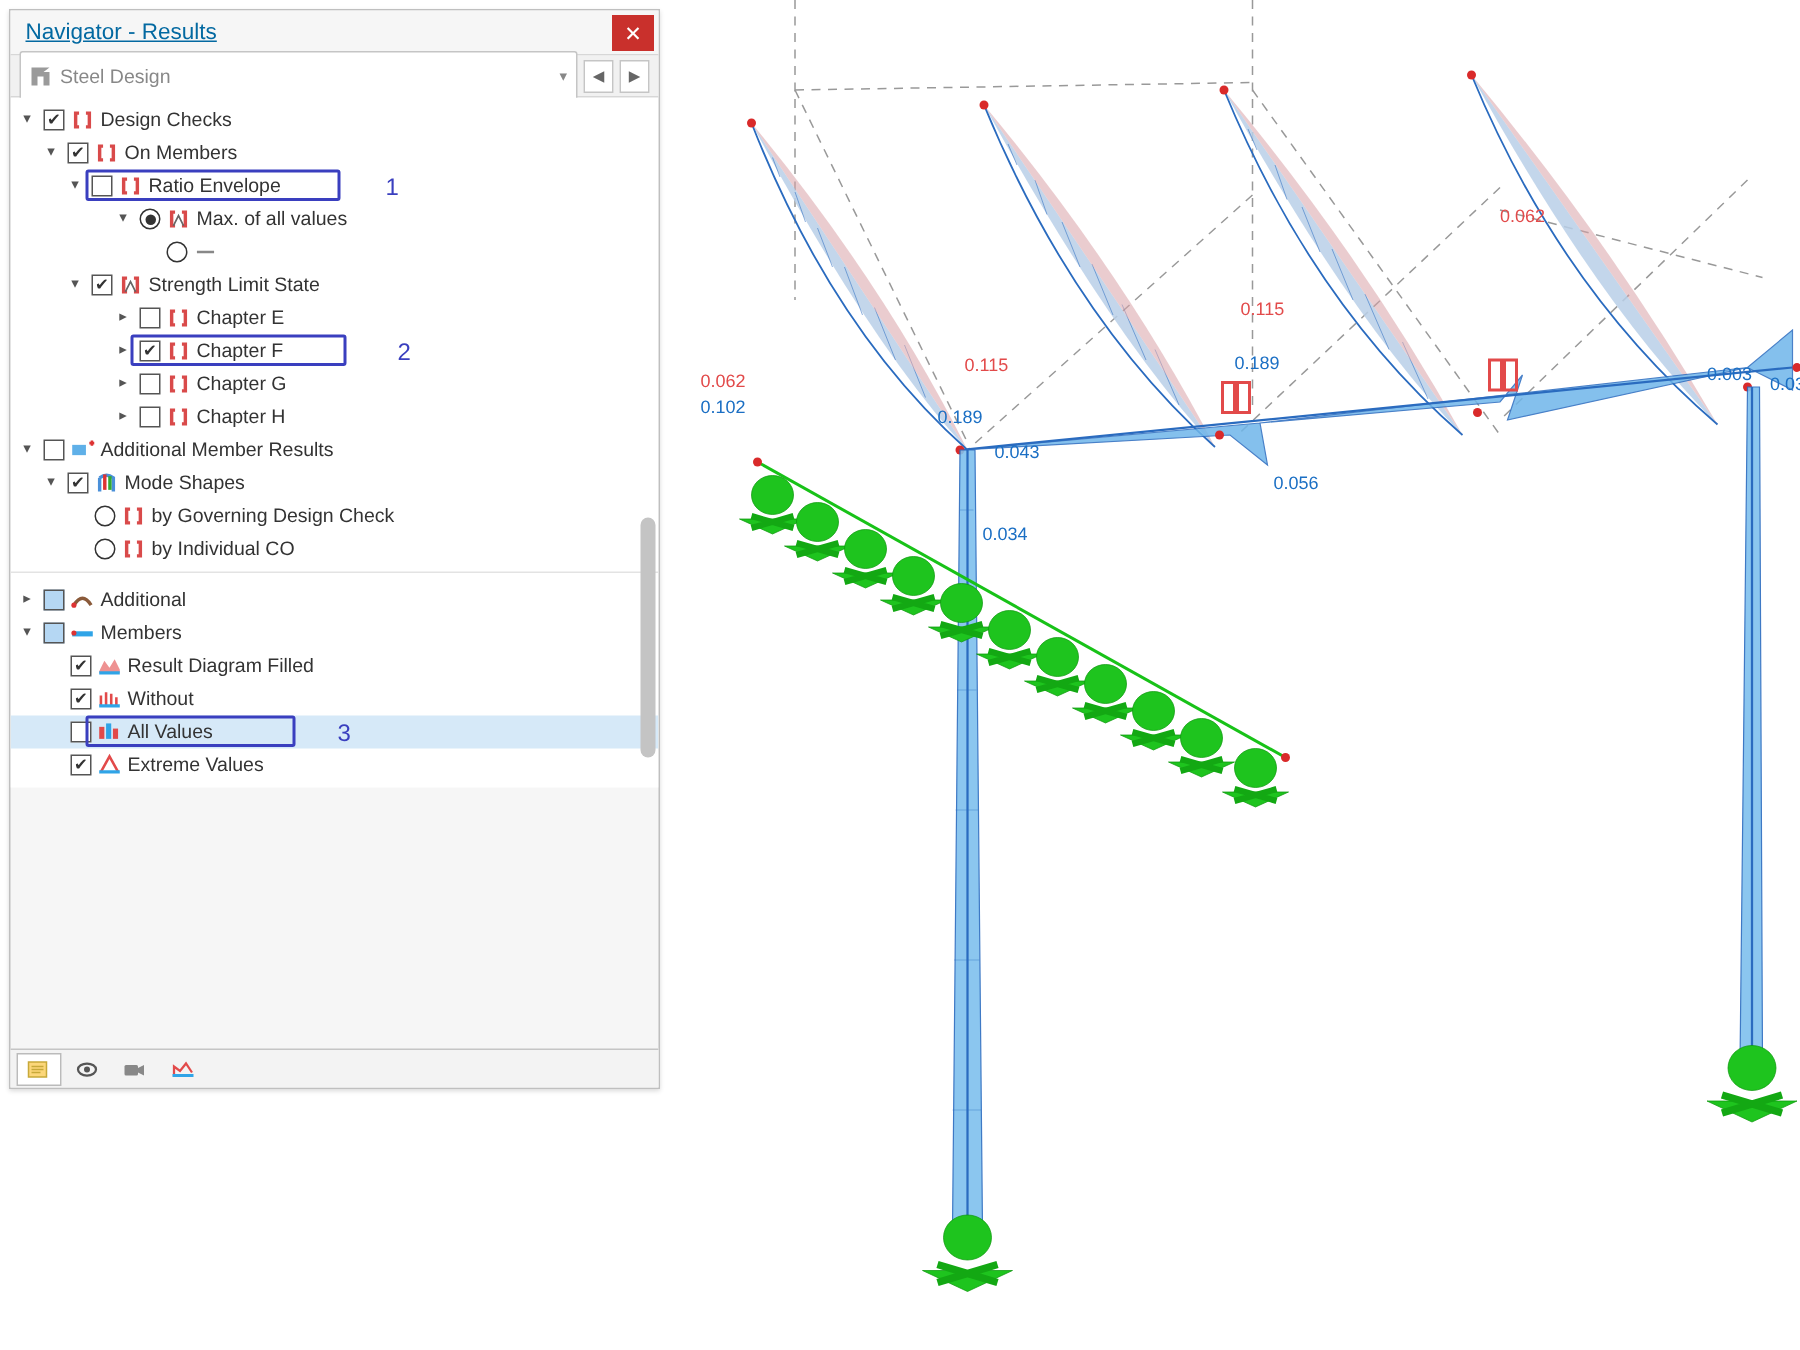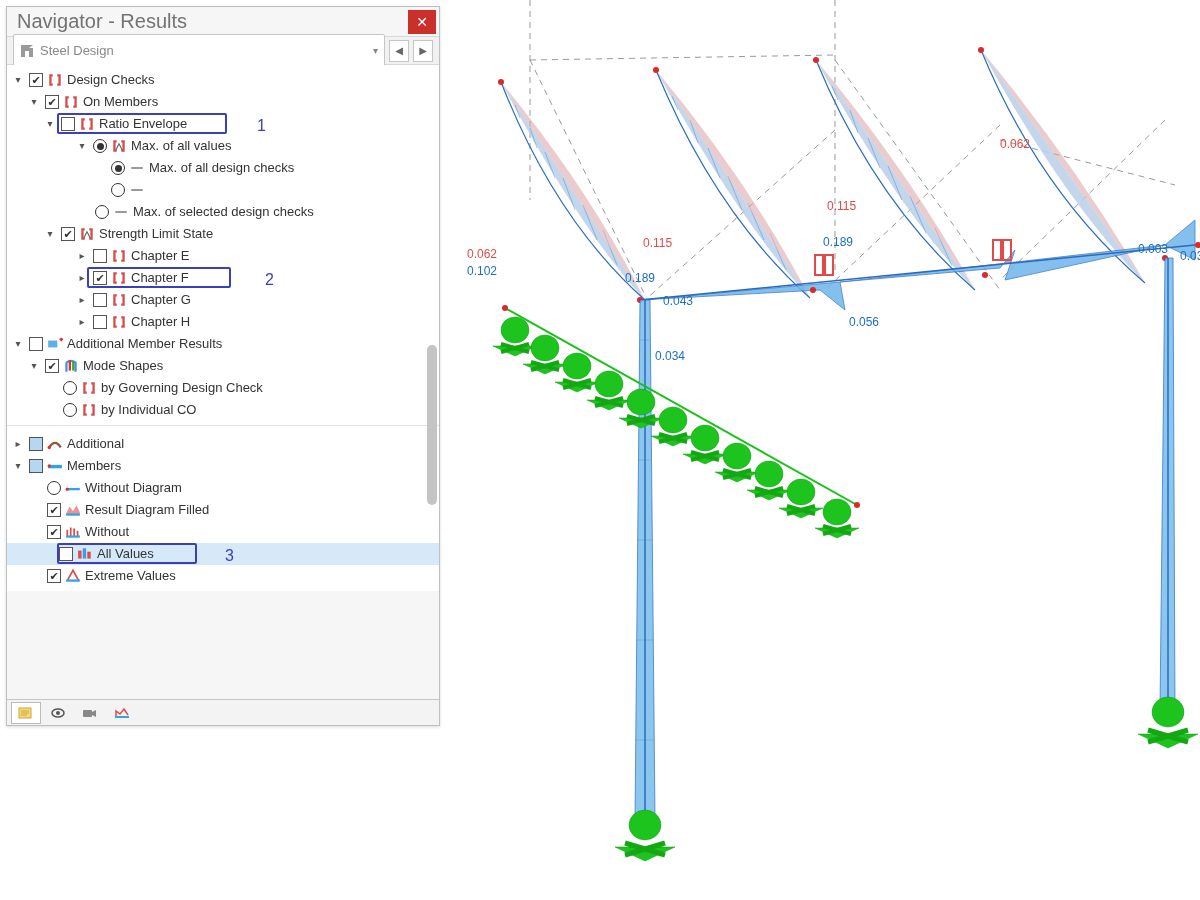--- a/index.html
+++ b/index.html
@@ -28,21 +28,21 @@
     box-shadow: 0 1px 3px rgba(0,0,0,0.15);
   }
   .titlebar {
     height: 30px;
     display: flex;
     align-items: center;
     padding-left: 10px;
     background: #f6f6f6;
     border-bottom: 1px solid #d7d7d7;
   }
-  .titlebar .title { flex: 1; font-size: 20px; color: #737373; }
+  .titlebar .title { flex: 1; font-size: 15px; color: #0369a1; text-decoration: underline; }
   .closebtn {
     width: 28px; height: 24px;
     background: #c9302c;
     color: #fff;
     display: flex; align-items: center; justify-content: center;
     margin-right: 3px;
     font-size: 14px;
     cursor: pointer;
   }
   
@@ -87,21 +87,21 @@
     line-height: 1.65;
   }
   .tree .row {
     display: flex;
     align-items: center;
     white-space: nowrap;
     height: 22px;
     padding-right: 8px;
     position: relative;
   }
-  .row.sel { background: #d6e9f8; padding-left: 12px; }
+  .row.sel { background: #d6e9f8; }
   .arrow {
     width: 14px; height: 14px;
     display:inline-flex;align-items:center;justify-content:center;
     color: #555;
     cursor:pointer;
     font-size: 10px;
   }
   .chk {
     width: 14px; height: 14px;
     border: 1px solid #555;
@@ -260,53 +260,31 @@
           </span>
         <span class="ic">
             <svg viewBox="0 0 14 14">
               <path d="M2 2 h3 v2 h-1 v6 h1 v2 h-3 z M9 2 h3 v10 h-3 v-2 h1 v-6 h-1 z" fill="#d94a4a"></path>
               <path d="M4 11 L7 5 L10 11" stroke="#666" stroke-width="1" fill="none"></path>
             </svg>
           </span>
         <span class="lbl">Max. of all values</span>
       </div>
 
-      <div class="row">
-        <span class="pad" style="width:100px"></span>
-        <span class="radio">
-            <span class="dot"></span>
-          </span>
-        <span class="ic">
-            <svg viewBox="0 0 14 14">
-              <line x1="2" y1="7" x2="12" y2="7" stroke="#888" stroke-width="1.5"></line>
-            </svg>
-          </span>
-        <span class="lbl">Max. of all design checks</span>
-      </div>
 
       <div class="row">
         <span class="pad" style="width:100px"></span>
         <span class="radio"></span>
         <span class="ic">
             <svg viewBox="0 0 14 14">
               <line x1="2" y1="7" x2="12" y2="7" stroke="#888" stroke-width="1.5"></line>
             </svg>
           </span>
       </div>
 
-      <div class="row">
-        <span class="pad" style="width:84px"></span>
-        <span class="radio"></span>
-        <span class="ic">
-            <svg viewBox="0 0 14 14">
-              <line x1="2" y1="7" x2="12" y2="7" stroke="#888" stroke-width="1.5"></line>
-            </svg>
-          </span>
-        <span class="lbl">Max. of selected design checks</span>
-      </div>
 
       <div class="row">
         <span class="pad" style="width:36px"></span>
         <span class="arrow">▾</span>
         <span class="chk">✔</span>
         <span class="ic">
             <svg viewBox="0 0 14 14">
               <path d="M2 2 h3 v2 h-1 v6 h1 v2 h-3 z M9 2 h3 v10 h-3 v-2 h1 v-6 h-1 z" fill="#d94a4a"></path>
               <path d="M4 11 L7 5 L10 11" stroke="#666" stroke-width="1" fill="none"></path>
             </svg>
@@ -437,31 +415,20 @@
             <svg viewBox="0 0 14 14">
               <rect x="1" y="6" width="12" height="3" fill="#2fa4e7"></rect>
               <circle cx="2" cy="7" r="1.5" fill="#d33"></circle>
             </svg>
           </span>
         <span class="lbl">Members</span>
       </div>
 
 
 
-      <div class="row">
-        <span class="pad" style="width:36px"></span>
-        <span class="radio"></span>
-        <span class="ic">
-            <svg viewBox="0 0 14 14">
-              <line x1="1" y1="8" x2="13" y2="8" stroke="#2fa4e7" stroke-width="2"></line>
-              <circle cx="2" cy="8" r="1.5" fill="#d33"></circle>
-            </svg>
-          </span>
-        <span class="lbl">Without Diagram</span>
-      </div>
 
       <div class="row">
         <span class="pad" style="width:36px"></span>
         <span class="chk">✔</span>
         <span class="ic">
             <svg viewBox="0 0 14 14">
               <path d="M1 10 L4 4 L7 8 L10 3 L13 9 L13 11 L1 11 Z" fill="#e24a4a" opacity="0.6"></path>
               <line x1="1" y1="11" x2="13" y2="11" stroke="#2fa4e7" stroke-width="2"></line>
             </svg>
           </span>

